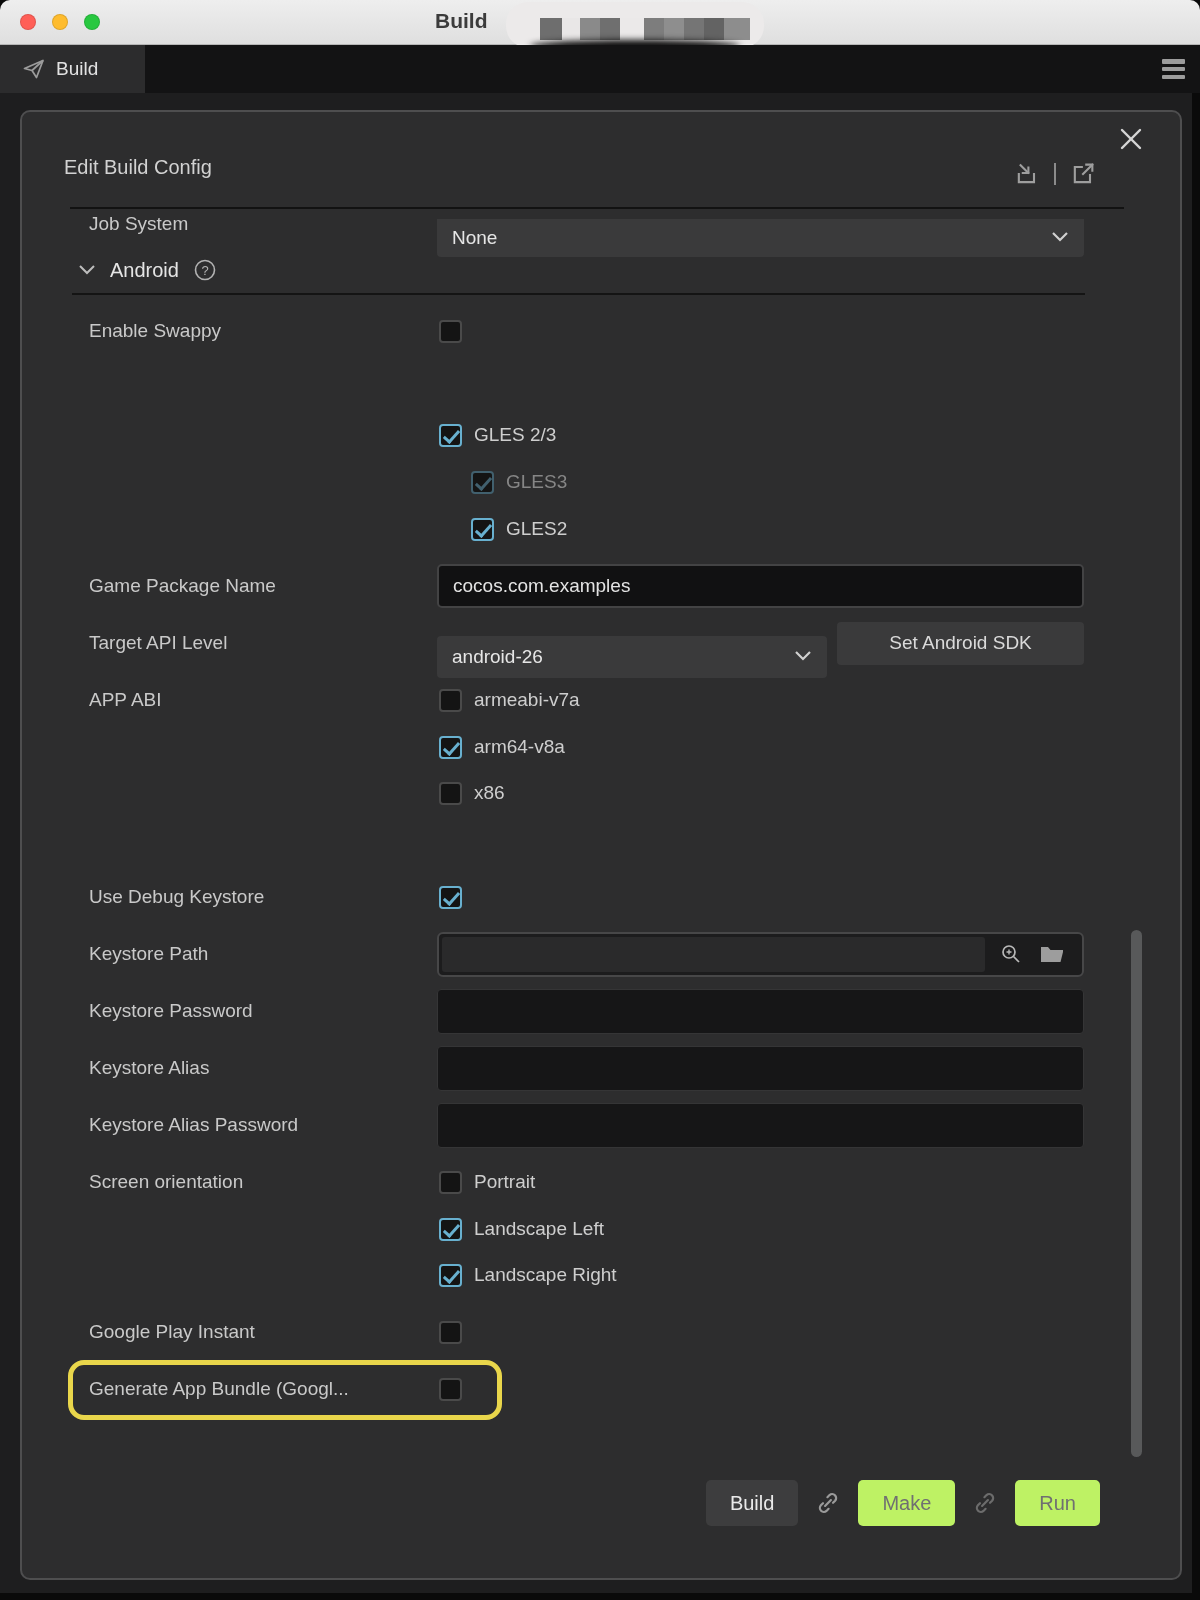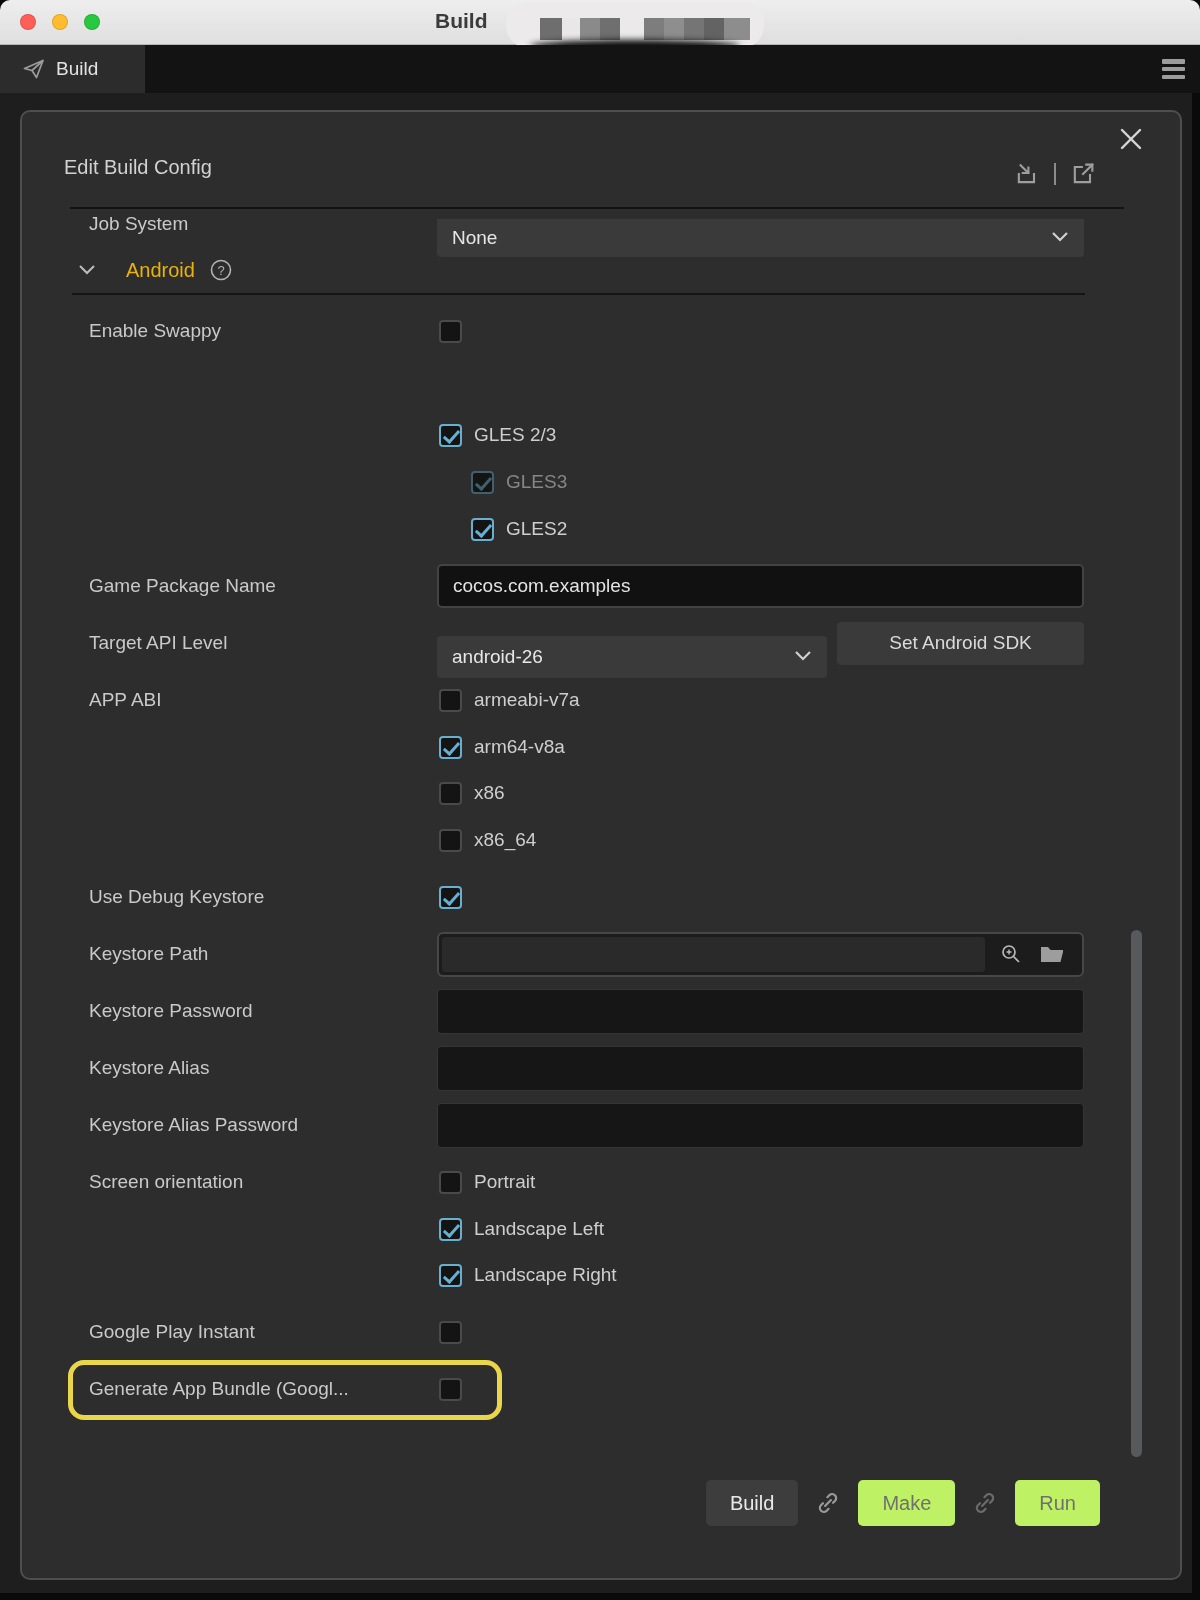--- a/index.html
+++ b/index.html
@@ -40,21 +40,21 @@
   .dlg-title { position:absolute; left:42px; top:44px; font-size:20px; color:#d2d2d2; }
   .hdr-icons { position:absolute; top:48px; right:83px; display:flex; align-items:center; gap:13px; }
   .hdr-icons .vbar { width:2px; height:22px; background:#8b8b8b; }
   .hdr-divider { position:absolute; left:48px; top:95px; width:1054px; height:2px; background:#121212; }
 
   .row { position:absolute; left:0; width:1162px; height:46px; display:flex; align-items:center; }
   .flabel { flex:none; width:415px; padding-left:67px; font-size:19px; color:#c9c9c9; }
 
   
   .sect { position:absolute; left:56px; top:135px; height:46px; display:flex; align-items:center; gap:14px; cursor:pointer; }
-  .sect-label { font-size:20px; color:#eab308;margin-left:16px; }
+  .sect-label { font-size:20px; color:#e5e5e5; }
   .sect-divider { position:absolute; left:50px; top:181px; width:1013px; height:2px; background:#141414; }
 
   
   .checkbox { position:relative; flex:none; width:23px; height:23px; background:#141414;
     border:2px solid #4a4a4a; border-radius:4px; cursor:pointer; }
   .checkbox.checked { border-color:#68b0cf; }
   .checkbox.checked::after { content:""; position:absolute; left:6px; top:1px; width:6px; height:13px;
     border:solid #68b0cf; border-width:0 3.2px 3.2px 0; transform:rotate(42deg); }
   .checkbox.checked.disabled { border-color:#41606e; }
   .checkbox.checked.disabled::after { border-color:#41606e; }
@@ -249,24 +249,20 @@
         <span class="checkbox cb-after-label"></span>
         <span class="cb-label">armeabi-v7a</span>
       </div>
       <div class="row" style="top:612px">
         <span class="checkbox cb-main checked"></span>
         <span class="cb-label">arm64-v8a</span>
       </div>
       <div class="row" style="top:658px">
         <span class="checkbox cb-main"></span>
         <span class="cb-label">x86</span>
-      </div>
-      <div class="row" style="top:705px">
-        <span class="checkbox cb-main"></span>
-        <span class="cb-label">x86_64</span>
       </div>
 
       <div class="row" style="top:762px">
         <div class="flabel">Use Debug Keystore</div>
         <span class="checkbox cb-after-label checked"></span>
       </div>
 
       <div class="row" style="top:876px">
         <div class="flabel">Keystore Password</div>
         <input class="empty-input" type="password" value="" style="">

